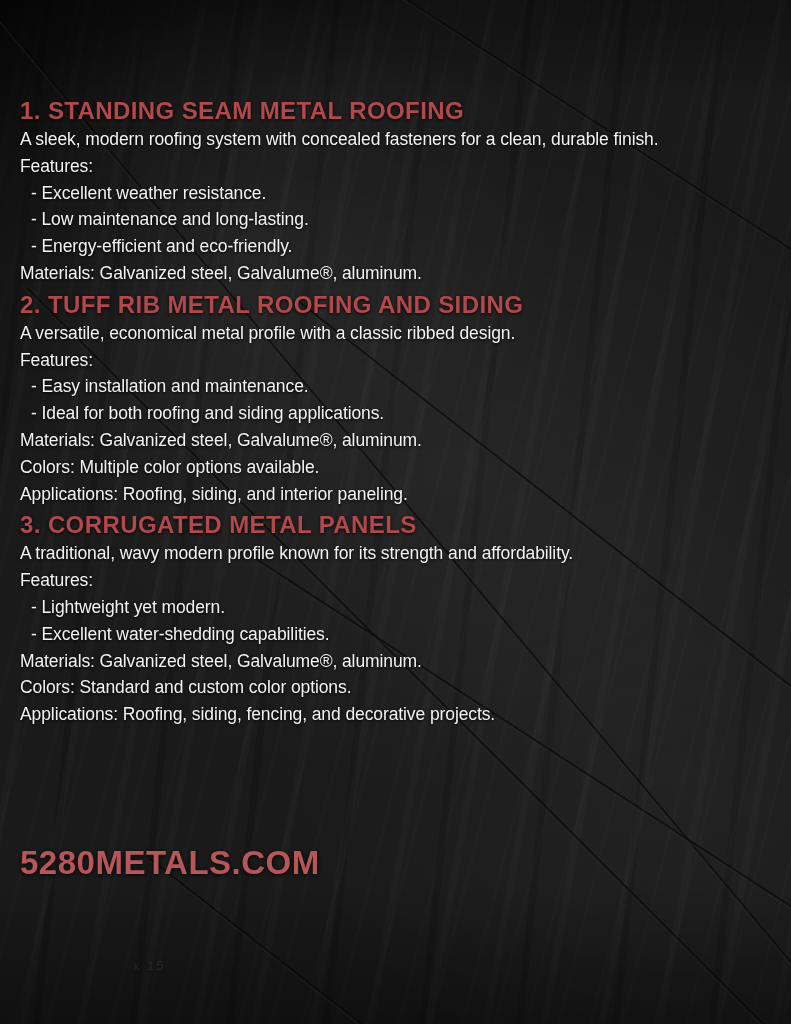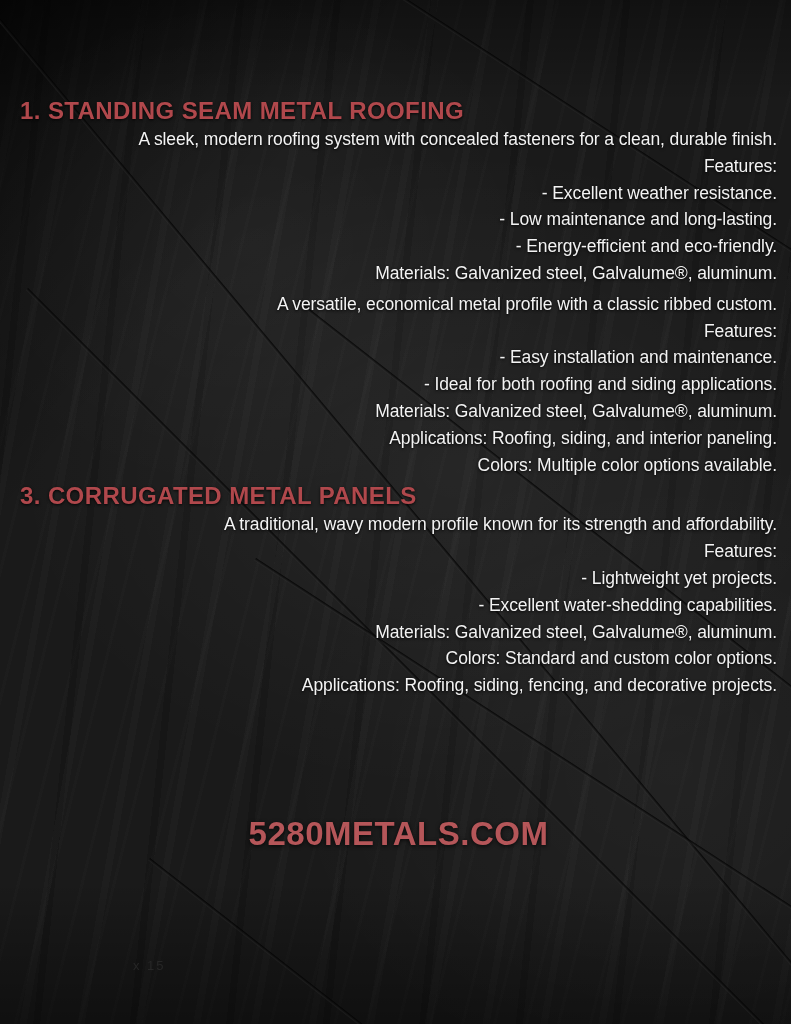--- a/index.html
+++ b/index.html
@@ -55,26 +55,25 @@
     text-shadow:0 1px 3px rgba(0,0,0,0.85);
   }
   p{
     margin:0;
     font-size:17.5px;
     line-height:26.8px;
     letter-spacing:-0.1px;
     color:var(--body-text,#f3f3f3);
     white-space:nowrap;
     text-shadow:0 1px 3px rgba(0,0,0,0.9);
-    text-align:right;
   }
   p.bullet{padding-left:11px;}
   .footer{
     margin-top:115px;
-    text-align:center;
+    text-align:left;
     font-size:33px;
     line-height:40px;
     font-weight:bold;
     letter-spacing:0.5px;
     color:var(--footer-red,#b55659);
     text-shadow:0 1px 4px rgba(0,0,0,0.8);
   }
   .watermark{
     position:absolute;
     left:133px;top:958px;
@@ -104,34 +103,35 @@
       <h2>1. STANDING SEAM METAL ROOFING</h2>
       <p>A sleek, modern roofing system with concealed fasteners for a clean, durable finish.</p>
       <p>Features:</p>
       <p class="bullet">- Excellent weather resistance.</p>
       <p class="bullet">- Low maintenance and long-lasting.</p>
       <p class="bullet">- Energy-efficient and eco-friendly.</p>
       <p>Materials: Galvanized steel, Galvalume®, aluminum.</p>
     </section>
 
     <section>
-      <p>A versatile, economical metal profile with a classic ribbed custom.</p>
+      <h2>2. TUFF RIB METAL ROOFING AND SIDING</h2>
+      <p>A versatile, economical metal profile with a classic ribbed design.</p>
       <p>Features:</p>
       <p class="bullet">- Easy installation and maintenance.</p>
       <p class="bullet">- Ideal for both roofing and siding applications.</p>
       <p>Materials: Galvanized steel, Galvalume®, aluminum.</p>
+      <p>Colors: Multiple color options available.</p>
       <p>Applications: Roofing, siding, and interior paneling.</p>
-      <p>Colors: Multiple color options available.</p>
     </section>
 
     <section>
       <h2>3. CORRUGATED METAL PANELS</h2>
       <p>A traditional, wavy modern profile known for its strength and affordability.</p>
       <p>Features:</p>
-      <p class="bullet">- Lightweight yet projects.</p>
+      <p class="bullet">- Lightweight yet modern.</p>
       <p class="bullet">- Excellent water-shedding capabilities.</p>
       <p>Materials: Galvanized steel, Galvalume®, aluminum.</p>
       <p>Colors: Standard and custom color options.</p>
       <p>Applications: Roofing, siding, fencing, and decorative projects.</p>
     </section>
 
     <div class="footer">5280METALS.COM</div>
   </div>
 
   <div class="watermark">x 15</div>

